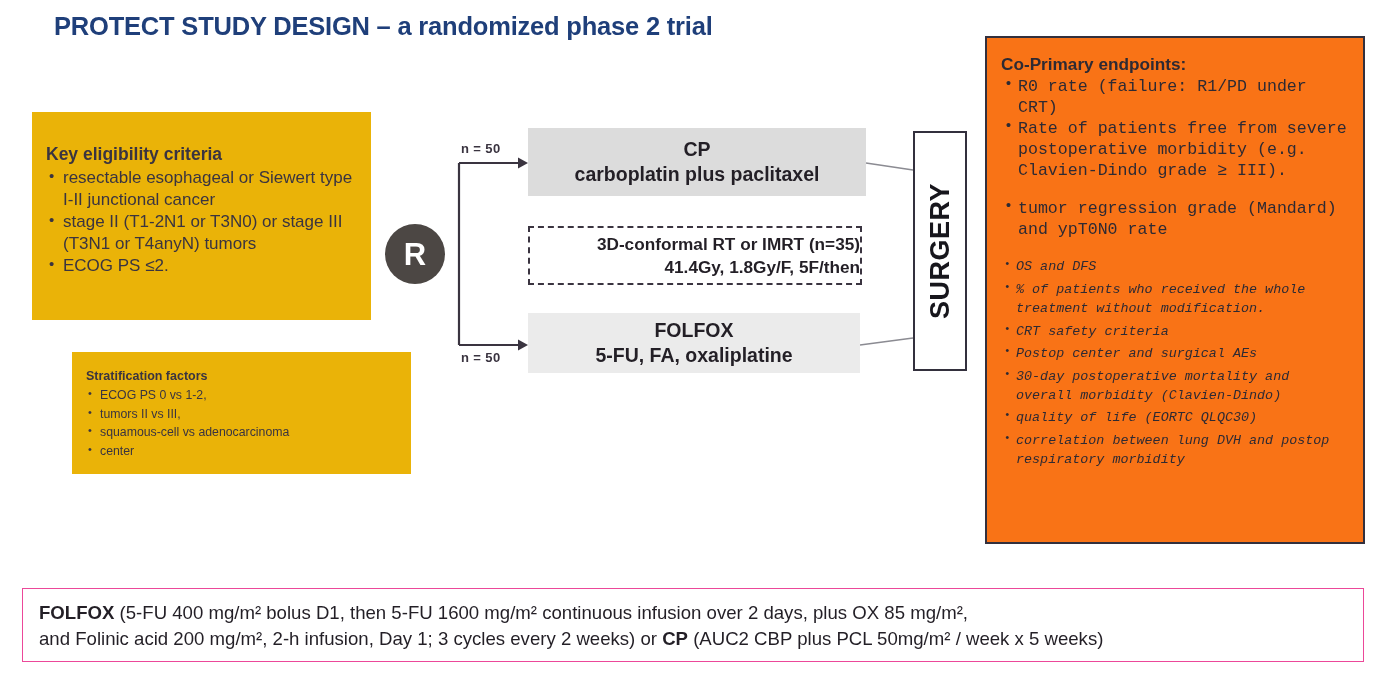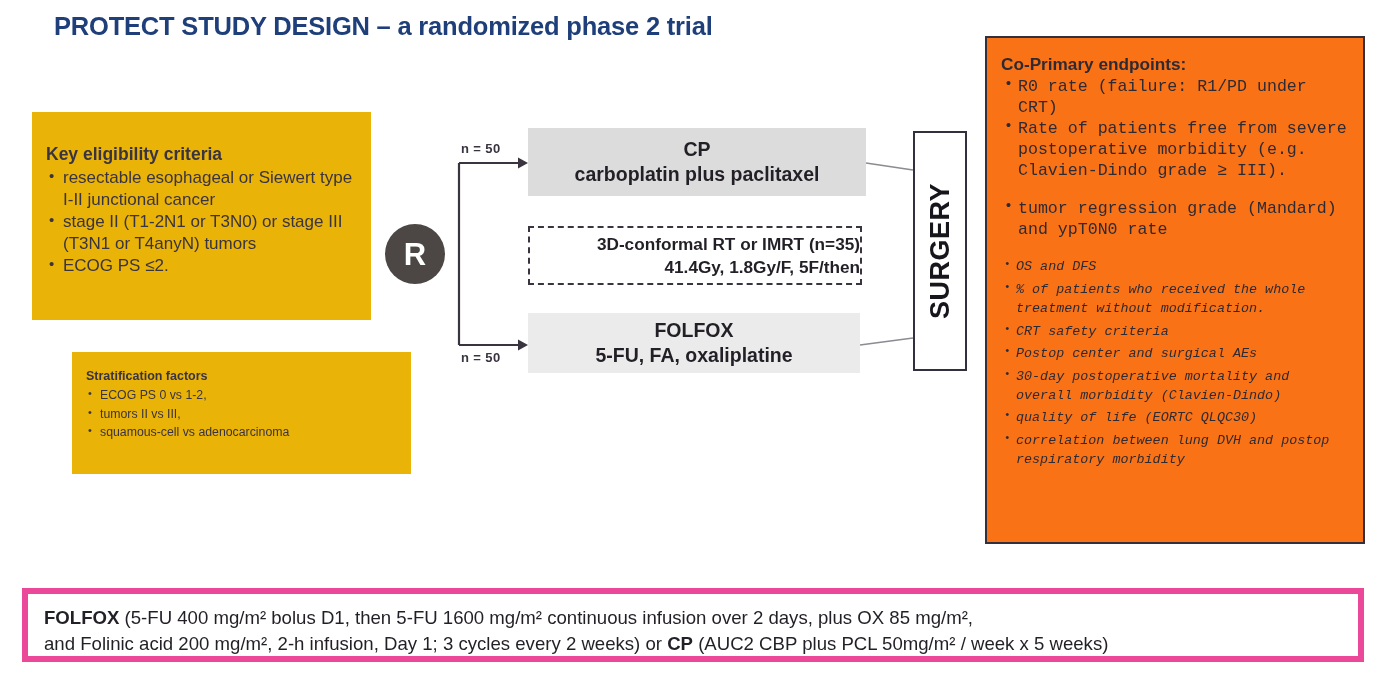--- a/index.html
+++ b/index.html
@@ -259,21 +259,21 @@
     font-style: normal;
   }
 
   
   #footnote-box {
     position: absolute;
     left: 22px;
     top: 588px;
     width: 1342px;
     height: 74px;
-    border: 6px solid #ec4899;
+    border: 1px solid #ec4899;
     background: #ffffff;
     box-sizing: border-box;
     padding: 11px 14px 0 16px;
   }
   .footnote-line {
     font-size: 18.6px;
     line-height: 1.42;
     color: #231f26;
     white-space: nowrap;
   }
@@ -309,20 +309,21 @@
       <li>ECOG PS ≤2.</li>
     </ul>
   </div>
 
   <div class="pink-panel" id="stratification-panel">
     <div class="panel-heading small">Stratification factors</div>
     <ul class="bullets small">
       <li>ECOG PS 0 vs 1-2,</li>
       <li>tumors II vs III,</li>
       <li>squamous-cell vs adenocarcinoma</li>
+      <li>center</li>
     </ul>
   </div>
 
   <div id="r-circle">R</div>
 
   <div class="n-label" id="n-label-top">n = 50</div>
   <div class="n-label" id="n-label-bottom">n = 50</div>
 
   <div class="arm-box" id="cp-box">
     <div class="line1">CP</div>

